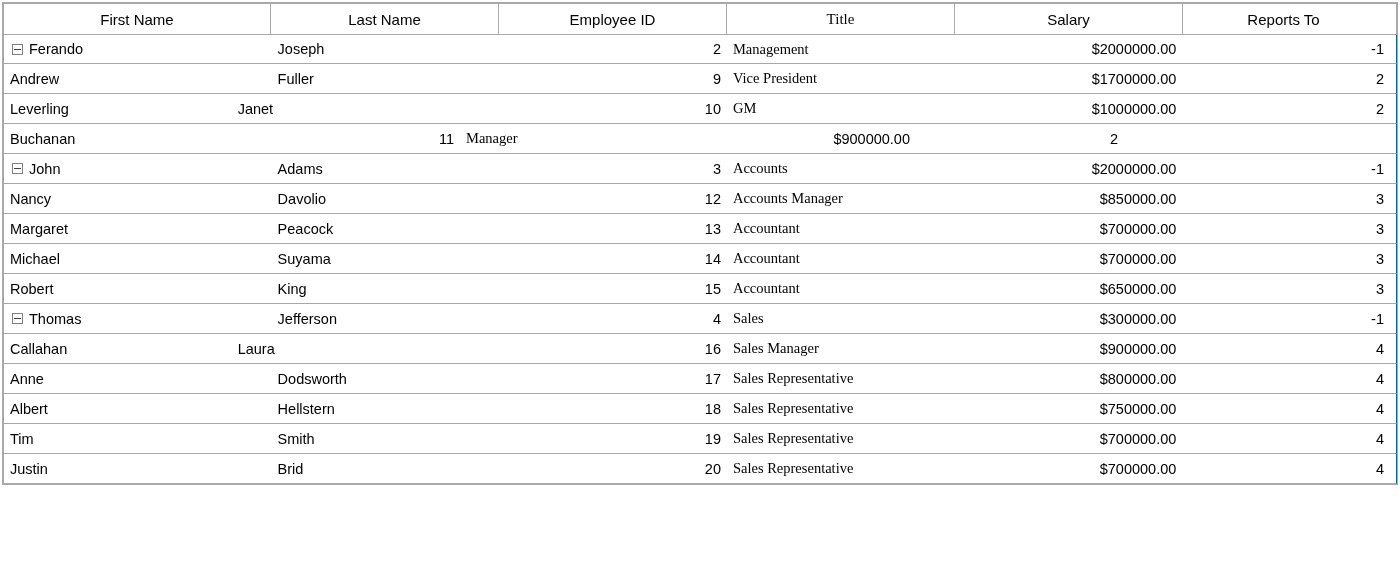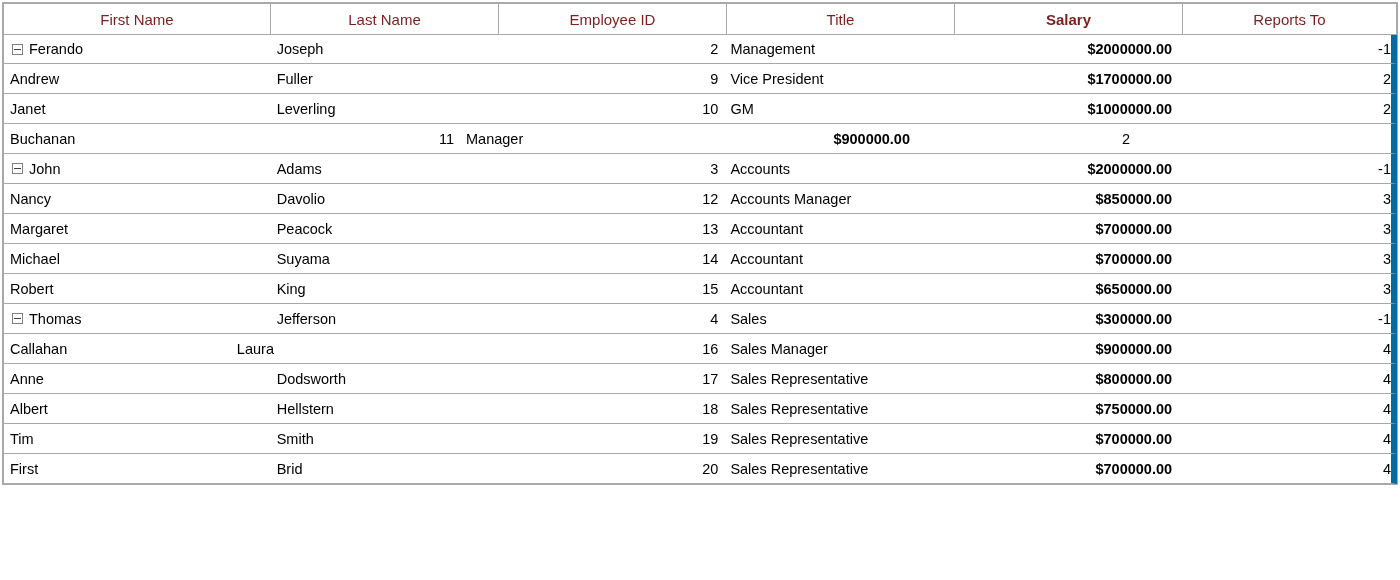--- a/index.html
+++ b/index.html
@@ -21,57 +21,57 @@
     .header-row {
       display: flex;
       height: 32px;
     }
     .header-cell {
       border: 1px solid #a9a9a9;
       border-left: none;
       display: flex;
       align-items: center;
       justify-content: center;
-      color: #7f1d1d;
+      color: #000000;
       font-size: 15px;
       background: #fff;
       cursor: pointer;
       user-select: none;
     }
     .header-cell:first-child {
       border-left: 1px solid #a9a9a9;
     }
     .body {
       margin-top: -1px;
     }
     .data-row {
       display: flex;
       height: 30px;
       border-bottom: 1px solid #a9a9a9;
       border-left: 1px solid #a9a9a9;
-      border-right: 6px solid #0369a1;
+      border-right: 1px solid #0369a1;
       align-items: center;
       font-size: 14.5px;
     }
     .data-row:first-child {
       border-top: 1px solid #a9a9a9;
     }
     .cell {
       padding: 0 6px;
       display: flex;
       align-items: center;
       white-space: nowrap;
       overflow: hidden;
     }
     .col-firstname { width: 268px; }
     .col-lastname  { width: 228px; }
     .col-empid     { width: 228px; justify-content: flex-end; }
-    .col-title     { width: 228px; }
-    .col-salary    { width: 228px; justify-content: flex-end; font-weight: bold; }
-    .col-reports   { width: 214px; justify-content: flex-end; padding-right: 0;}
+    .col-title     { width: 228px; font-family: Liberation Serif, serif; }
+    .col-salary    { width: 228px; justify-content: flex-end; }
+    .col-reports   { width: 214px; justify-content: flex-end; padding-right: 12px;}
     .expander {
       width: 11px;
       height: 11px;
       border: 1px solid #808080;
       display: inline-flex;
       align-items: center;
       justify-content: center;
       margin-right: 6px;
       font-size: 11px;
       line-height: 1;
@@ -122,24 +122,24 @@
         <div class="cell col-firstname indent-child">
           <span>Andrew</span>
         </div>
         <div class="cell col-lastname">Fuller</div>
         <div class="cell col-empid">9</div>
         <div class="cell col-title">Vice President</div>
         <div class="cell col-salary">$1700000.00</div>
         <div class="cell col-reports">2</div>
       </div>
       <div class="data-row">
+        <div class="cell col-lastname">Leverling</div>
         <div class="cell col-firstname indent-child">
           <span>Janet</span>
         </div>
-        <div class="cell col-lastname">Leverling</div>
         <div class="cell col-empid">10</div>
         <div class="cell col-title">GM</div>
         <div class="cell col-salary">$1000000.00</div>
         <div class="cell col-reports">2</div>
       </div>
       <div class="data-row">
         <div class="cell col-lastname">Buchanan</div>
         <div class="cell col-empid">11</div>
         <div class="cell col-title">Manager</div>
         <div class="cell col-salary">$900000.00</div>
@@ -242,21 +242,21 @@
           <span>Tim</span>
         </div>
         <div class="cell col-lastname">Smith</div>
         <div class="cell col-empid">19</div>
         <div class="cell col-title">Sales Representative</div>
         <div class="cell col-salary">$700000.00</div>
         <div class="cell col-reports">4</div>
       </div>
       <div class="data-row">
         <div class="cell col-firstname indent-child">
-          <span>First</span>
+          <span>Justin</span>
         </div>
         <div class="cell col-lastname">Brid</div>
         <div class="cell col-empid">20</div>
         <div class="cell col-title">Sales Representative</div>
         <div class="cell col-salary">$700000.00</div>
         <div class="cell col-reports">4</div>
       </div>
     </div>
 </div>
 

